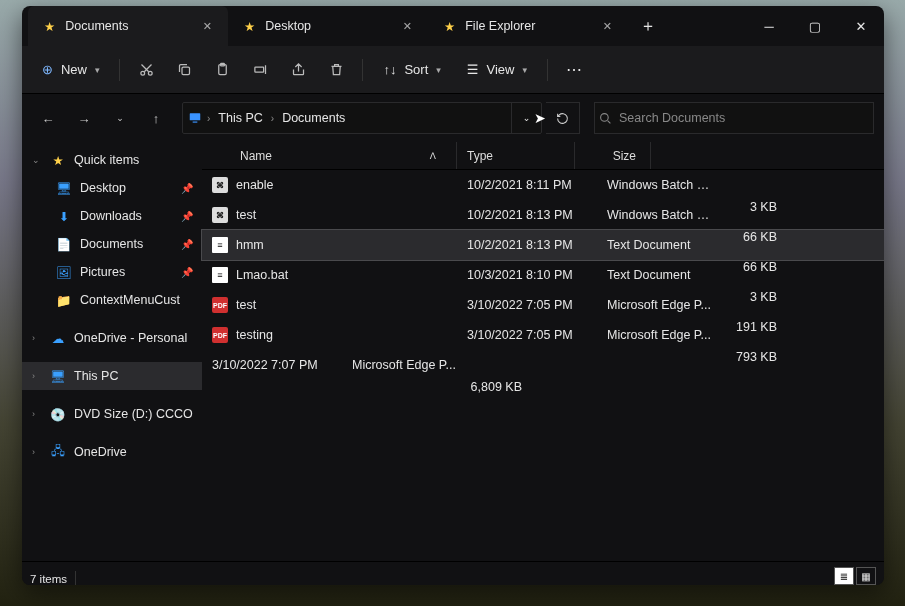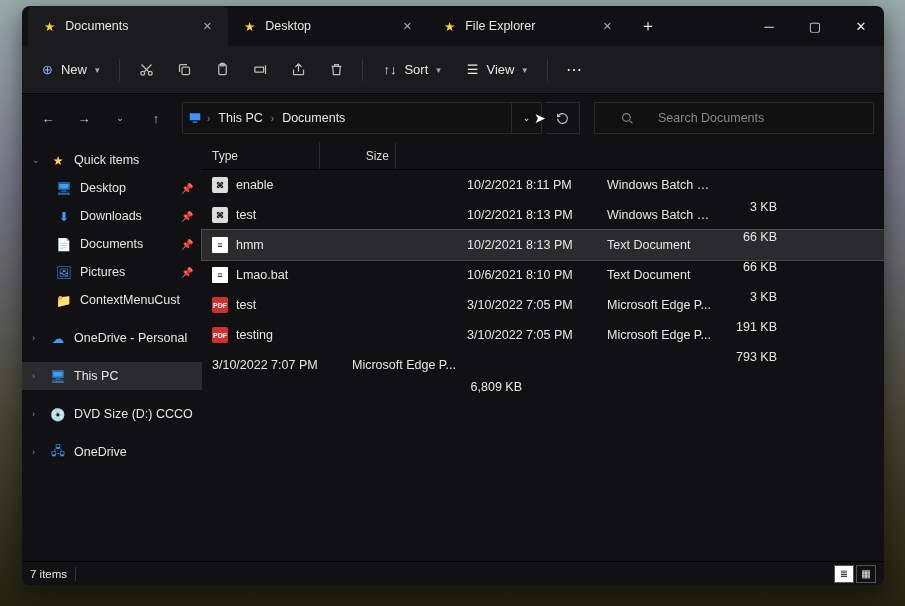--- a/index.html
+++ b/index.html
@@ -69,21 +69,21 @@
   .addr-pc-icon {
     width:24px; display:flex;align-items:center;justify-content:center;
     color:#3a93ff;
   }
   .crumb { padding:0 8px; font-size:12.5px; display:flex;align-items:center;gap:6px;}
   .crumb-sep { opacity:.55; font-size:10px; }
   .addr-drop { width:30px; border-left:1px solid #2a2a2c;height:100%;display:flex;align-items:center;justify-content:center;font-size:9px;}
   .addr-refresh { width:34px;height:32px;border:1px solid #2a2a2c;border-left:none;display:flex;align-items:center;justify-content:center;}
   .search {
     width:280px; height:32px; border:1px solid #2a2a2c; margin-left:10px;
-    display:flex; align-items:center; padding:0 26px; gap:24px;
+    display:flex; align-items:center; padding:0 4px; gap:7px;
     color:#888; font-size:12.5px; background:#111;
   }
   
   .body { flex:1; display:flex; background:#111113; overflow:hidden; }
   .sidebar { width:180px; padding:4px 0; font-size:12.5px; overflow:hidden; }
   .side-item {
     display:flex; align-items:center; gap:8px;
     height:28px; padding-left:10px; white-space:nowrap;
     position:relative;
   }
@@ -98,40 +98,40 @@
   .files { flex:1; display:flex; flex-direction:column; }
   .cols {
     display:flex; height:28px; align-items:center;
     font-size:12px; color:#ddd;
     border-bottom:1px solid #000;
   }
   .col { padding-left:10px; border-right:1px solid #2a2a2c; height:100%; display:flex;align-items:center; gap:14px;}
   .c-name { width:255px; }
   .c-date { width:140px; }
   .c-type { width:118px; }
-  .c-size { width:76px; justify-content:flex-end; padding-right:6px;text-align:center;}
+  .c-size { width:76px; justify-content:flex-end; padding-right:14px;text-align:center;}
   .rows { flex:1; }
   .row {
     display:flex; height:30px; align-items:center;
     font-size:12.5px;
   }
   .row.sel { background:#2b2b2e; outline:1px solid #4a4a4d; }
   .cell { padding-left:10px; overflow:hidden; text-overflow:ellipsis; white-space:nowrap;}
   .cell.name { width:255px; display:flex;align-items:center;gap:8px;}
   .cell.date { width:140px; }
   .cell.type { width:118px; }
   .cell.size { width:76px; text-align:right; padding-right:14px;margin-top:44px;}
   .fico { width:16px;height:16px;display:inline-flex;align-items:center;justify-content:center;font-size:11px;}
   .bat { background:#ddd; color:#000; border-radius:2px; font-size:8px; font-weight:bold;}
   .txt { background:#fff; color:#000; border-radius:1px; font-size:9px;}
   .pdf { background:#d03030; color:#fff; border-radius:2px; font-size:7px; font-weight:bold;}
   
   .status {
     height:24px; border-top:1px solid #000;
-    display:flex; align-items:center; font-size:11.5px;
+    display:flex; align-items:flex-end; font-size:11.5px;
     padding:0 8px; background:#111113;
   }
   .status-sep { width:1px;height:14px;background:#333;margin:0 8px;}
   .view-toggle { margin-left:auto; display:flex; gap:2px;}
   .vt { width:20px;height:18px;border:1px solid #555;display:flex;align-items:center;justify-content:center;font-size:10px;}
   .vt.active { background:#fff;color:#000;}
   .cursor { position:absolute; top:110px; left:534px; font-size:14px; color:#fff; pointer-events:none;}
   svg { display:block; }
 </style>
 </head>
@@ -312,20 +312,25 @@
       <div style="height:10px"></div>
       <div class="side-item">
         <span class="side-caret">›</span>
         <span class="ico blue">🖧</span>
         <span>OneDrive</span>
       </div>
     </div>
 
     <div class="files">
       <div class="cols">
+        <div class="col c-name">
+          <span style="width:14px"></span>
+          <span>Name</span>
+          <span style="margin-left:auto;margin-right:20px;font-size:9px">ᐱ</span>
+        </div>
         <div class="col c-type">
             <span>Type</span>
           </div>
         <div class="col c-size">
             <span>Size</span>
           </div>
       </div>
       <div class="rows" id="rows">
           <div class="row">
             <div class="cell name">
@@ -352,21 +357,21 @@
             </div>
             <div class="cell date">10/2/2021 8:13 PM</div>
             <div class="cell type">Text Document</div>
             <div class="cell size">66 KB</div>
           </div>
           <div class="row">
             <div class="cell name">
               <span class="fico txt">≡</span>
               <span>Lmao.bat</span>
             </div>
-            <div class="cell date">10/6/2021 8:10 PM</div>
+            <div class="cell date">10/3/2021 8:10 PM</div>
             <div class="cell type">Text Document</div>
             <div class="cell size">3 KB</div>
           </div>
           <div class="row">
             <div class="cell name">
               <span class="fico pdf">PDF</span>
               <span>test</span>
             </div>
             <div class="cell date">3/10/2022 7:05 PM</div>
             <div class="cell type">Microsoft Edge P...</div>

